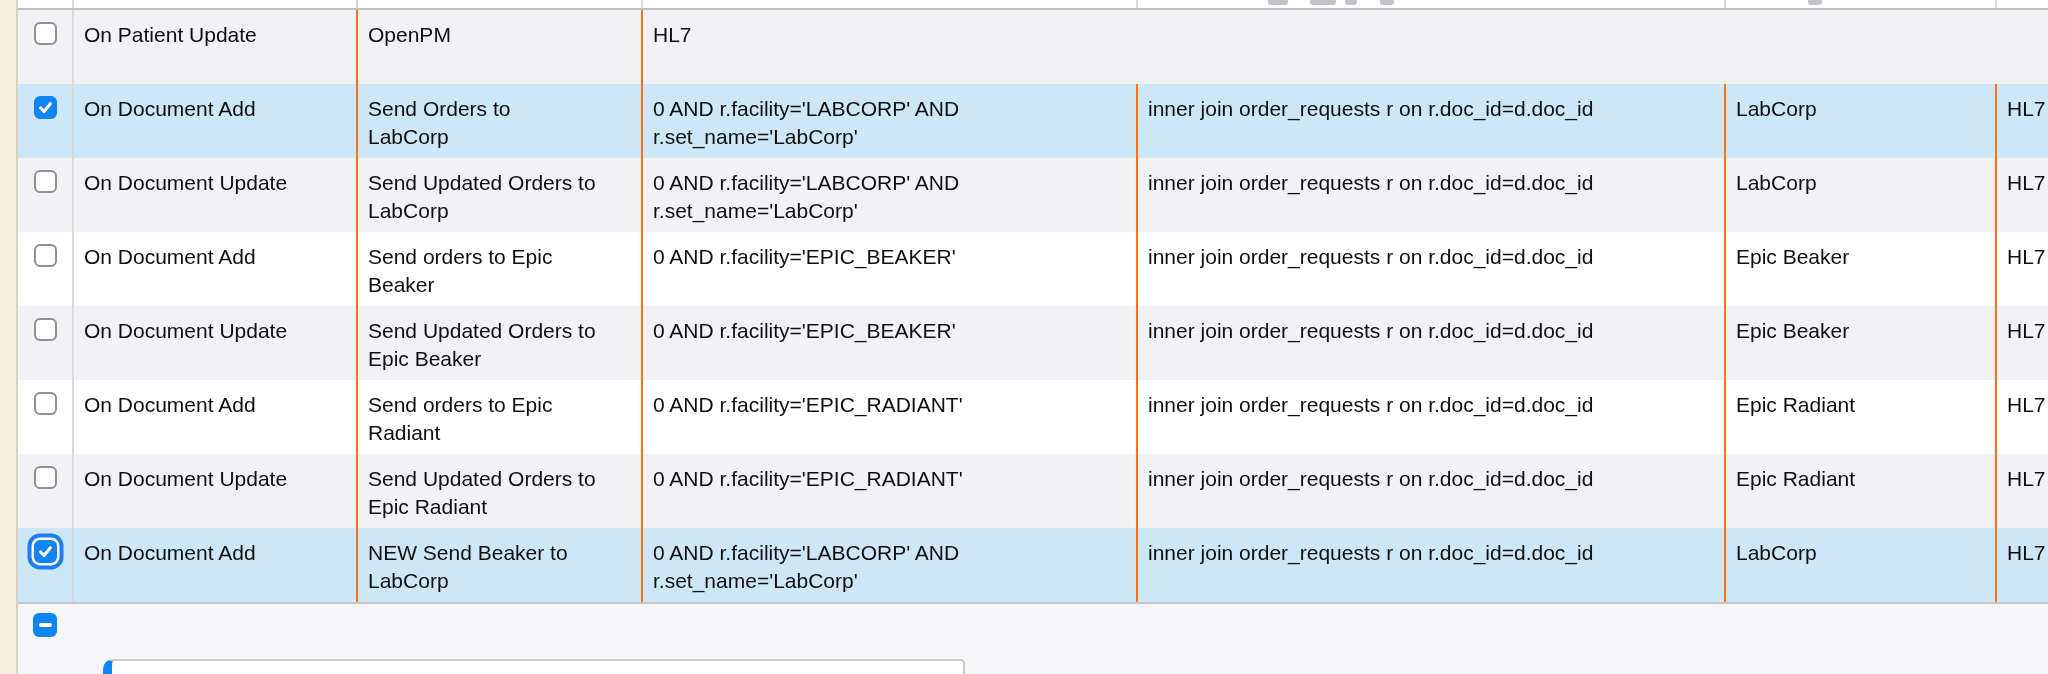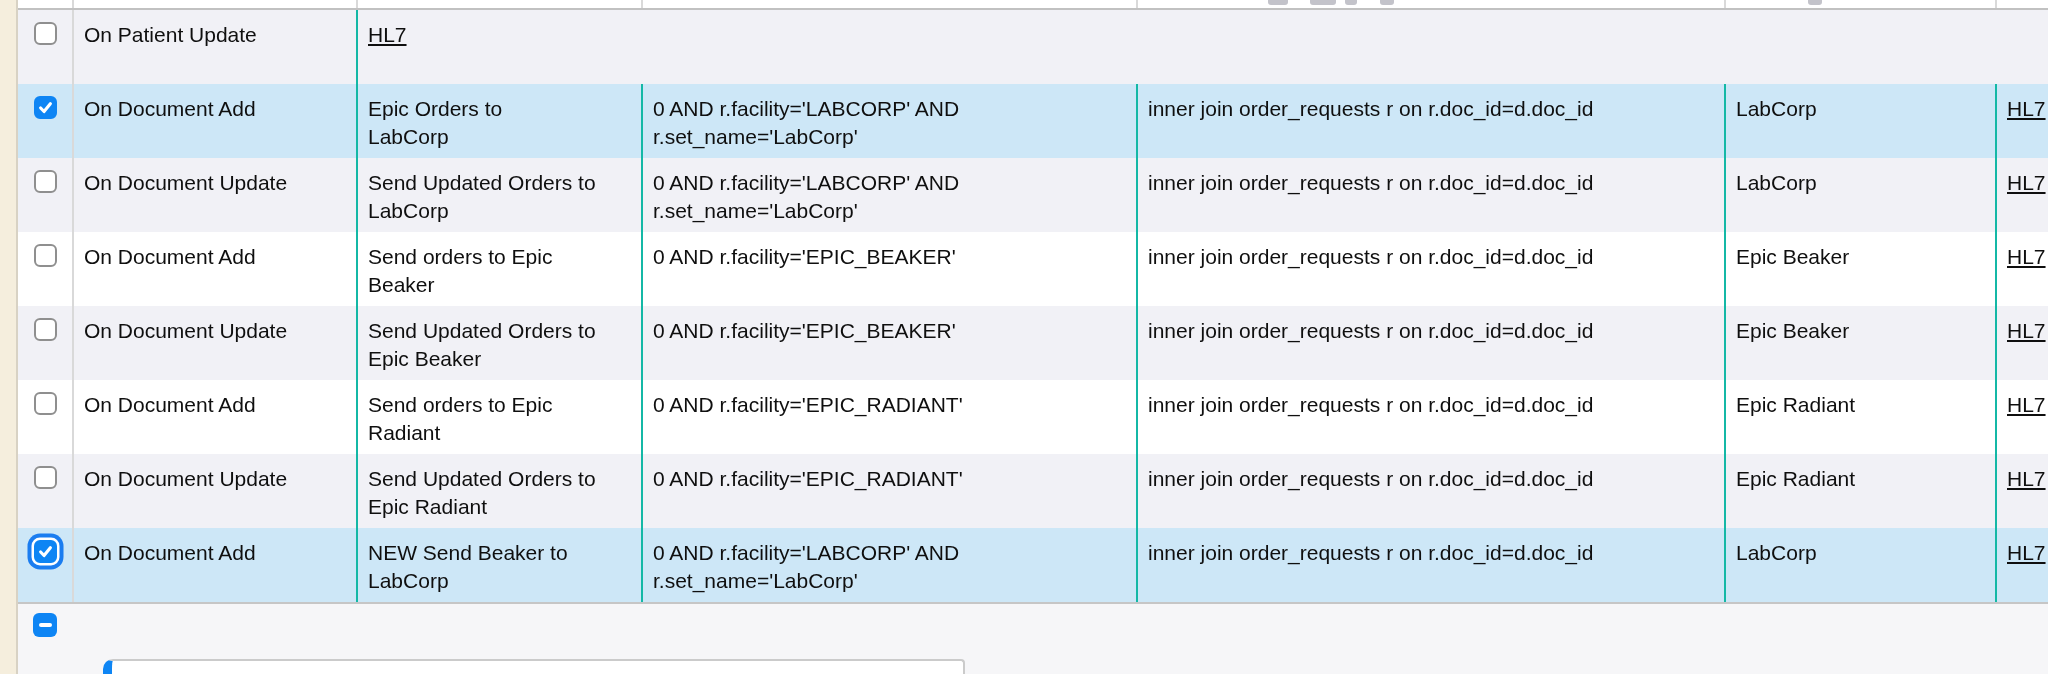--- a/index.html
+++ b/index.html
@@ -13,23 +13,23 @@
     background:#f5eedd;border-right:2px solid #d8d2c4;}
   
   .table{position:absolute;left:18px;top:0;right:0;}
   .grid-row{display:grid;grid-template-columns:56px 284px 285px 495px 588px 271px 1fr;}
   .sliver{height:8px;background:#ffffff;border-bottom:2px solid #c1c1c1;}
   .sliver > div{border-right:2px solid #d9d9d9;}
   .sliver > div:last-child{border-right:none;}
   .row{min-height:73.75px;background:#ffffff;}
   .row.alt{background:#f1f1f6;}
   .row.selected{background:#cde7f7;}
-  .cell{border-right:2px solid #14b8a6;padding:11px 8px 6px 10px;
+  .cell{border-right:2px solid #f97316;padding:11px 8px 6px 10px;
     font-size:21px;line-height:28.5px;white-space:pre-line;overflow:hidden;}
-  .cell.last{border-right:none;padding-right:16px;text-decoration:underline;}
+  .cell.last{border-right:none;padding-right:16px;}
   .cb-cell{border-right:2px solid #d9d9d9;padding:12px 0 0 16px;}
   .table-end{height:0;border-bottom:2px solid #c6c6c6;}
   
   .cb{width:23px;height:23px;border-radius:6px;background:#ffffff;
     border:2.5px solid #8f8f8f;box-sizing:border-box;display:flex;
     align-items:center;justify-content:center;}
   .cb svg{display:none;width:17px;height:17px;}
   .cb.checked{background:#0e85f4;border-color:#0e85f4;}
   .cb.checked svg{display:block;}
   .cb.focused{box-shadow:0 0 0 2.5px #ffffff,0 0 0 6.5px #1b7df0;}
@@ -64,33 +64,34 @@
         <div></div>
     </div>
 
     <div class="grid-row row alt">
       <div class="cb-cell">
         <div class="cb">
           
         </div>
       </div>
       <div class="cell">On Patient Update</div>
+      <div class="cell">OpenPM</div>
       <div class="cell last">HL7</div>
     </div>
 
     <div class="grid-row row selected">
       <div class="cb-cell">
         <div class="cb checked">
           <svg viewBox="0 0 14 14">
               <path d="M3 7.4 L5.8 10.3 L11 3.9" stroke="#fff" stroke-width="2.6" fill="none" stroke-linecap="round" stroke-linejoin="round"></path>
             </svg>
         </div>
       </div>
       <div class="cell">On Document Add</div>
-      <div class="cell">Epic Orders to
+      <div class="cell">Send Orders to
 LabCorp</div>
       <div class="cell">0 AND r.facility='LABCORP' AND
 r.set_name='LabCorp'</div>
       <div class="cell">inner join order_requests r on r.doc_id=d.doc_id</div>
       <div class="cell">LabCorp</div>
       <div class="cell last">HL7</div>
     </div>
 
     <div class="grid-row row alt">
       <div class="cb-cell">

